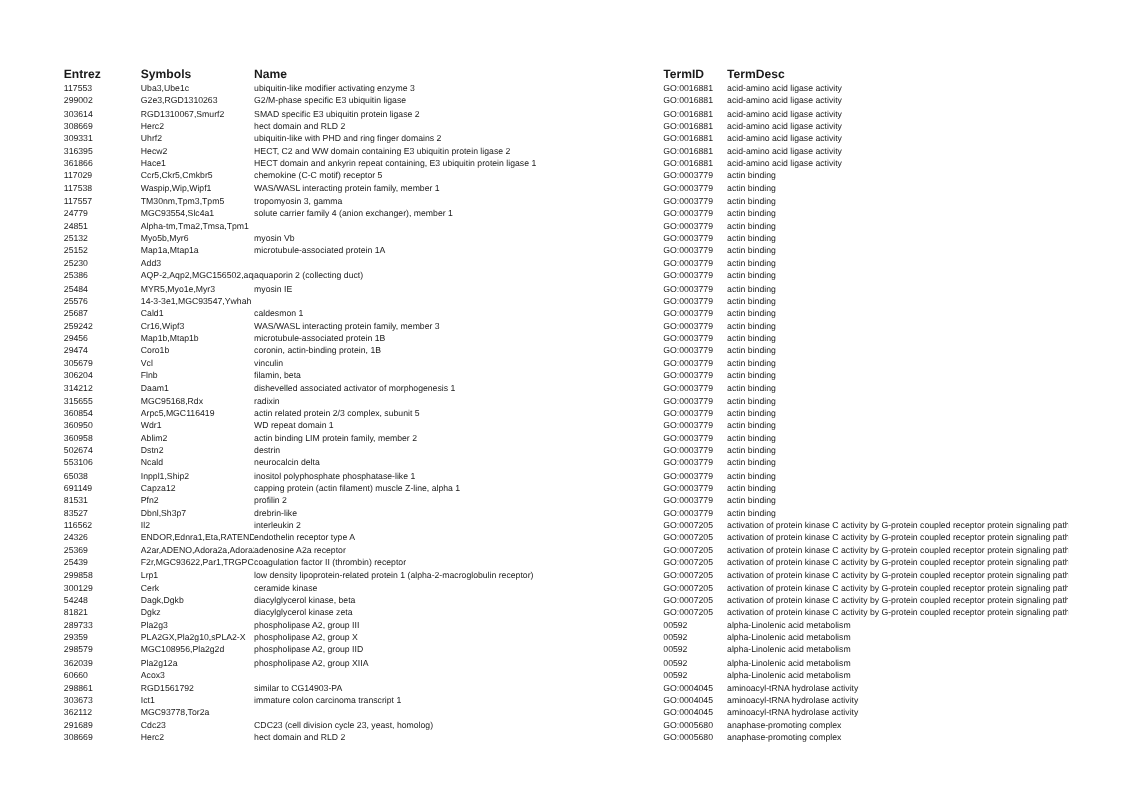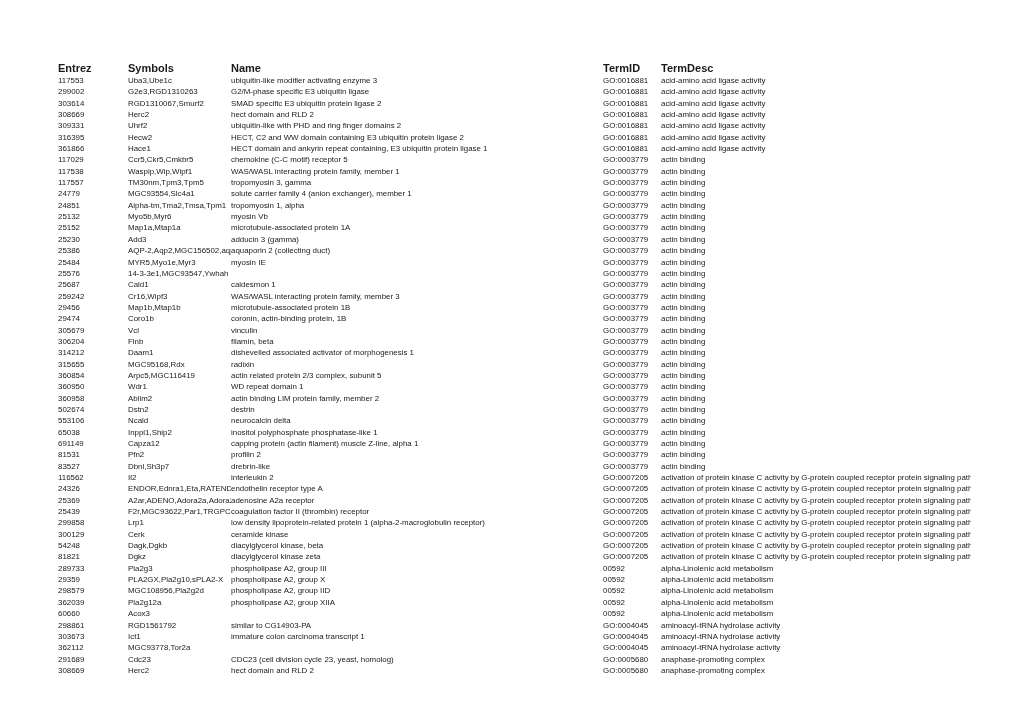--- a/index.html
+++ b/index.html
@@ -140,42 +140,40 @@
       <div class="row">
         <div class="cell c-entrez">24779</div>
         <div class="cell c-symbols">MGC93554,Slc4a1</div>
         <div class="cell c-name">solute carrier family 4 (anion exchanger), member 1</div>
         <div class="cell c-termid">GO:0003779</div>
         <div class="cell c-termdesc">actin binding</div>
       </div>
       <div class="row">
         <div class="cell c-entrez">24851</div>
         <div class="cell c-symbols">Alpha-tm,Tma2,Tmsa,Tpm1</div>
-        <div class="cell c-name">tropomyosin 1, alpha</div>
         <div class="cell c-termid">GO:0003779</div>
         <div class="cell c-termdesc">actin binding</div>
       </div>
       <div class="row">
         <div class="cell c-entrez">25132</div>
         <div class="cell c-symbols">Myo5b,Myr6</div>
         <div class="cell c-name">myosin Vb</div>
         <div class="cell c-termid">GO:0003779</div>
         <div class="cell c-termdesc">actin binding</div>
       </div>
       <div class="row">
         <div class="cell c-entrez">25152</div>
         <div class="cell c-symbols">Map1a,Mtap1a</div>
         <div class="cell c-name">microtubule-associated protein 1A</div>
         <div class="cell c-termid">GO:0003779</div>
         <div class="cell c-termdesc">actin binding</div>
       </div>
       <div class="row">
         <div class="cell c-entrez">25230</div>
         <div class="cell c-symbols">Add3</div>
-        <div class="cell c-name">adducin 3 (gamma)</div>
         <div class="cell c-termid">GO:0003779</div>
         <div class="cell c-termdesc">actin binding</div>
       </div>
       <div class="row">
         <div class="cell c-entrez">25386</div>
         <div class="cell c-symbols">AQP-2,Aqp2,MGC156502,aqp2</div>
         <div class="cell c-name">aquaporin 2 (collecting duct)</div>
         <div class="cell c-termid">GO:0003779</div>
         <div class="cell c-termdesc">actin binding</div>
       </div>

